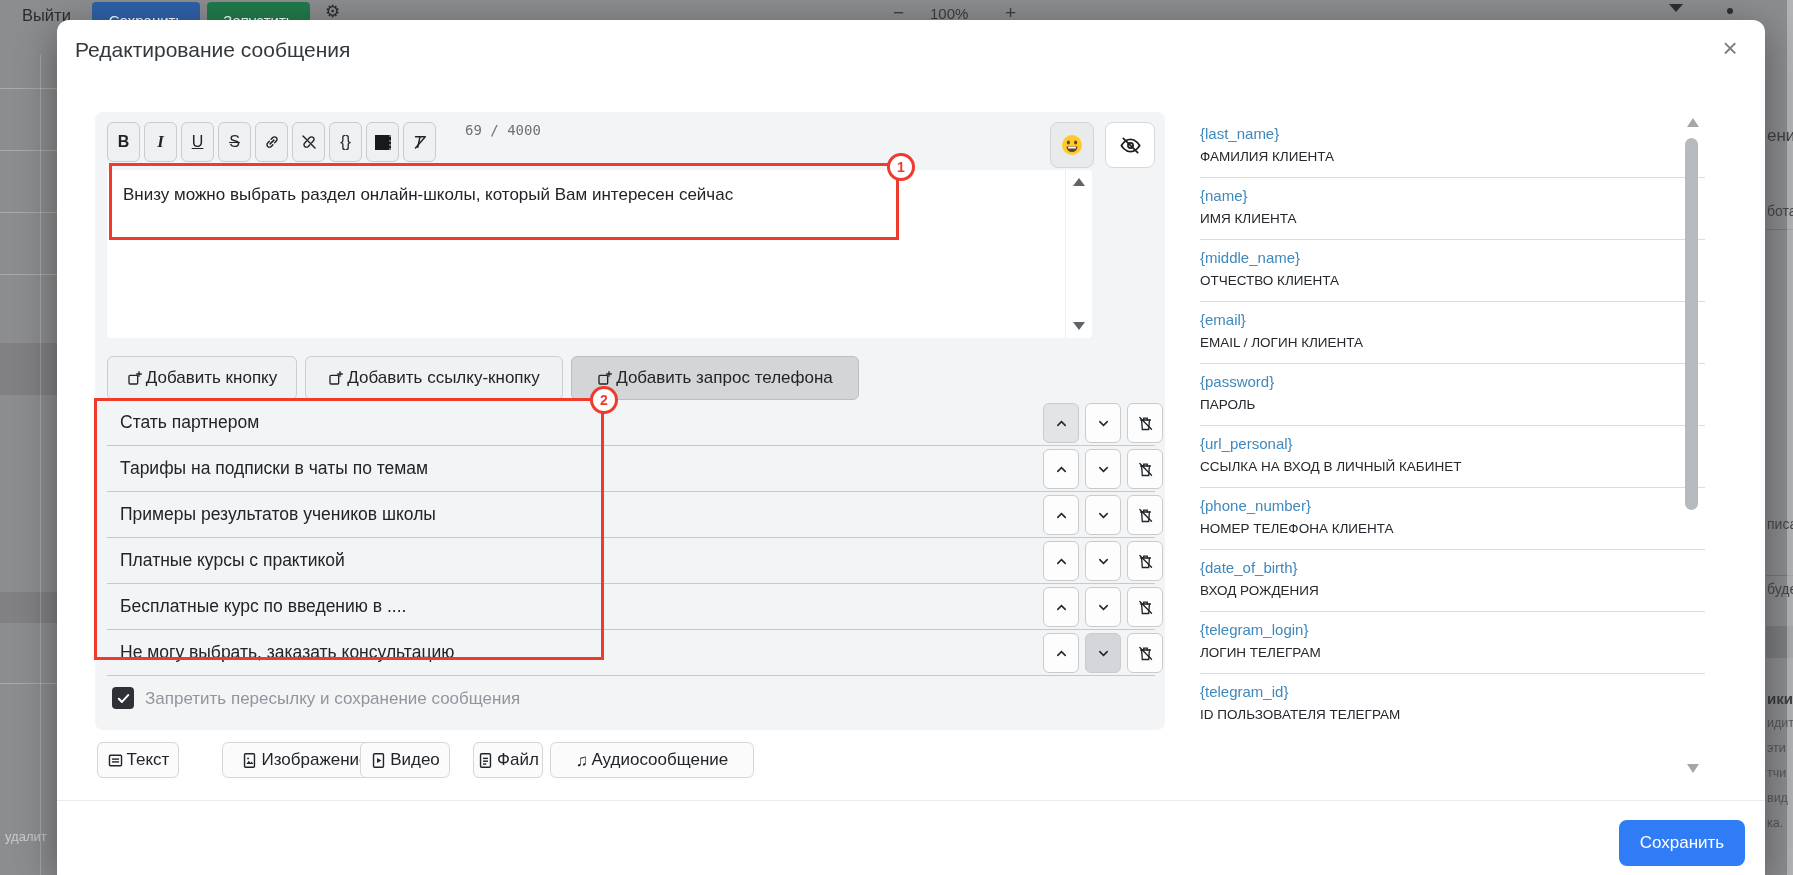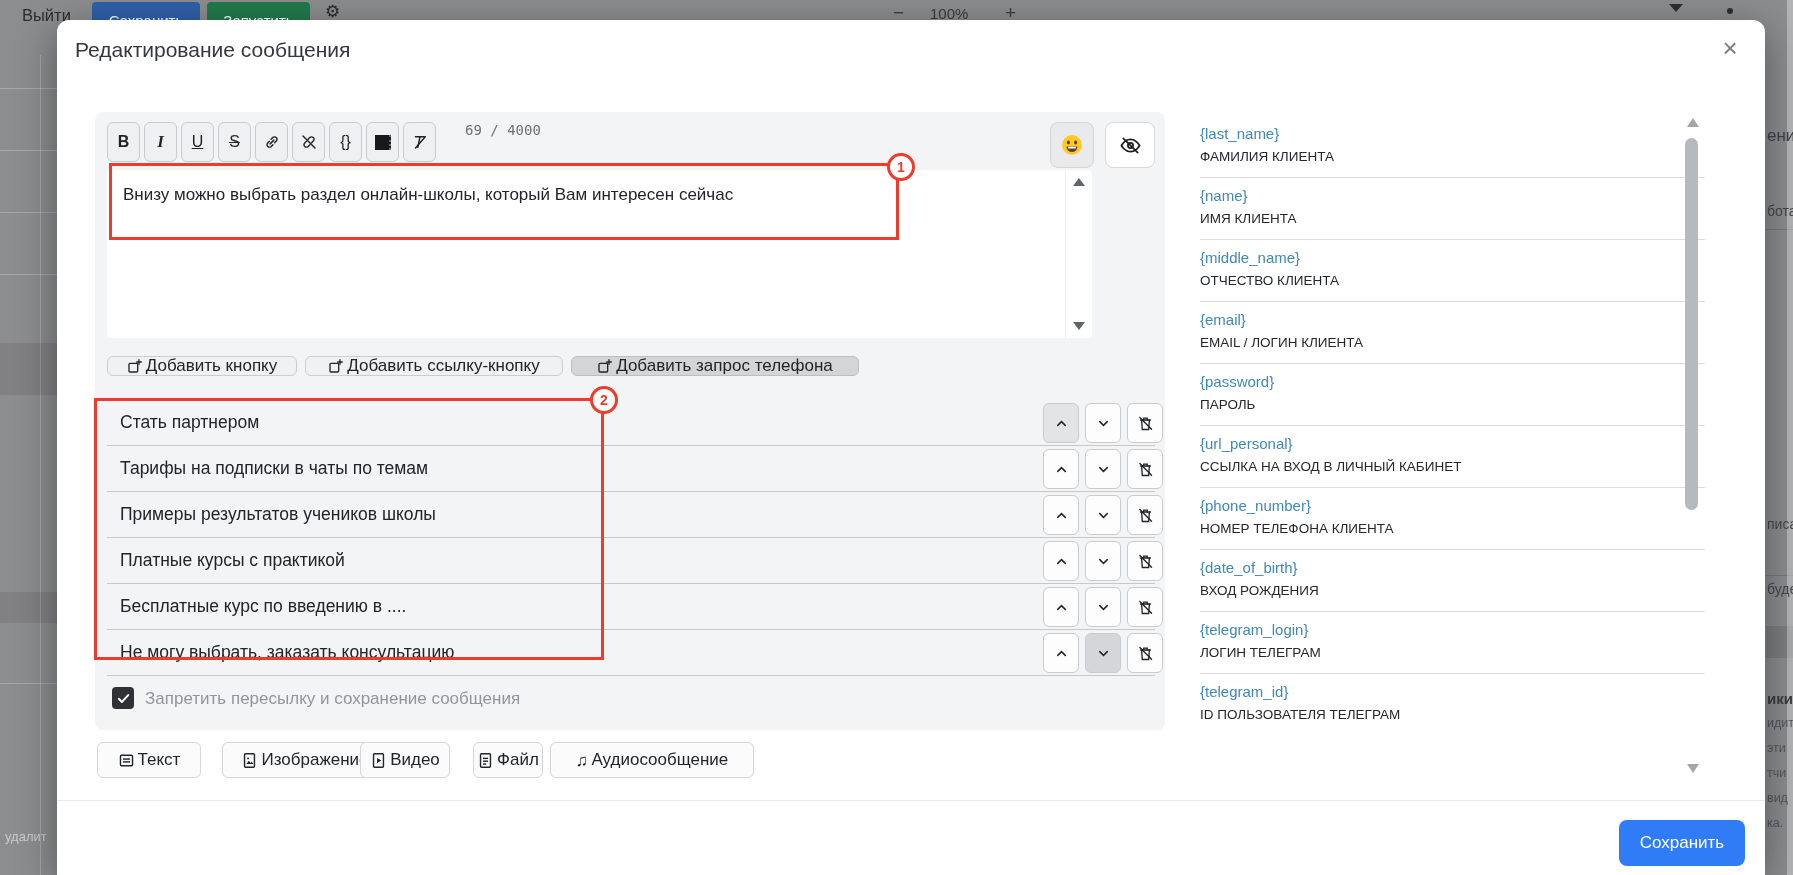--- a/index.html
+++ b/index.html
@@ -53,42 +53,42 @@
   .eye-btn{position:absolute;left:1010px;top:10px;width:50px;height:46px;background:#fff;
     border:1px solid #d6d8da;border-radius:8px;display:flex;align-items:center;justify-content:center;box-sizing:border-box;}
   .textwrap{position:absolute;left:12px;top:58px;width:985px;height:168px;background:#fff;border-radius:4px;}
   .msg-text{position:absolute;left:16px;top:13px;right:40px;font-size:17px;color:#212529;line-height:24px;}
   .rail{position:absolute;right:0;top:0;bottom:0;width:26px;border-left:1px solid #efeff1;}
   .tri-up{width:0;height:0;border-left:6px solid transparent;border-right:6px solid transparent;border-bottom:8px solid #5f6468;}
   .tri-dn{width:0;height:0;border-left:6px solid transparent;border-right:6px solid transparent;border-top:8px solid #5f6468;}
   .rail .tri-up{position:absolute;top:8px;left:7px;}
   .rail .tri-dn{position:absolute;bottom:8px;left:7px;}
   .addrow{position:absolute;left:12px;top:244px;height:36px;}
-  .addbtn{position:absolute;top:0;height:20px;background:#f0f1f3;border:1px solid #cbcdcf;border-radius:6px;
+  .addbtn{position:absolute;top:0;height:44px;background:#f0f1f3;border:1px solid #cbcdcf;border-radius:6px;
     display:flex;align-items:center;justify-content:center;gap:3px;font-size:17px;color:#212529;box-sizing:border-box;}
   .addbtn.dark{background:#d3d5d7;border-color:#bcbec0;}
   .add1{left:0;width:190px;}
   .add2{left:198px;width:258px;}
   .add3{left:464px;width:288px;}
   .rows{position:absolute;left:12px;top:288px;width:1048px;}
   .btnrow{position:relative;height:46px;border-bottom:1px solid #c6c8ca;box-sizing:border-box;}
   .btnrow .lbl{position:absolute;left:13px;top:0;height:45px;display:flex;align-items:center;font-size:17.5px;color:#212529;}
   .ctrl{position:absolute;top:3px;width:36px;height:40px;background:#fdfdfe;border:1px solid #c9cbcd;border-radius:6px;
     display:flex;align-items:center;justify-content:center;box-sizing:border-box;}
   .ctrl.up{left:936px;} .ctrl.dn{left:978px;} .ctrl.del{left:1020px;}
   .ctrl.active-lt{background:#e3e4e6;}
   .ctrl.active-dk{background:#d4d6d9;}
   .cbx{position:absolute;left:17px;top:575px;width:22px;height:22px;background:#2e3236;border-radius:4px;
     display:flex;align-items:center;justify-content:center;}
   .cbx-lbl{position:absolute;left:50px;top:577px;font-size:17px;color:#8f969d;}
   
   .ctypes{position:absolute;left:40px;top:722px;height:36px;}
   .ctbtn{position:absolute;top:0;height:36px;background:#fbfbfc;border:1px solid #d4d6d8;border-radius:6px;
     display:flex;align-items:center;justify-content:center;gap:3px;font-size:17px;color:#212529;box-sizing:border-box;}
-  .ct1{left:0;width:104px;} .ct2{left:90px;width:166px;margin-left:35px;} .ct3{left:263px;width:90px;}
+  .ct1{left:0;width:82px;} .ct2{left:90px;width:166px;margin-left:35px;} .ct3{left:263px;width:90px;}
   .ct4{left:376px;width:70px;} .ct5{left:453px;width:204px;}
   .music{font-size:17px;line-height:17px;}
   .m-footline{position:absolute;left:0;top:780px;width:1708px;height:1px;background:#e8eaec;}
   .save-btn{position:absolute;left:1562px;top:800px;width:126px;height:46px;background:#2f7cf6;border-radius:8px;
     color:#fff;font-size:17px;display:flex;align-items:center;justify-content:center;cursor:pointer;}
   
   #sidebar{position:absolute;left:1143px;top:96px;width:505px;}
   .ph-item{padding:9px 0 13px;border-bottom:1px solid #dadcde;}
   .ph-var{font-size:15px;color:#4088b9;cursor:pointer;}
   .ph-desc{margin-top:7px;font-size:13.5px;color:#24282c;}

